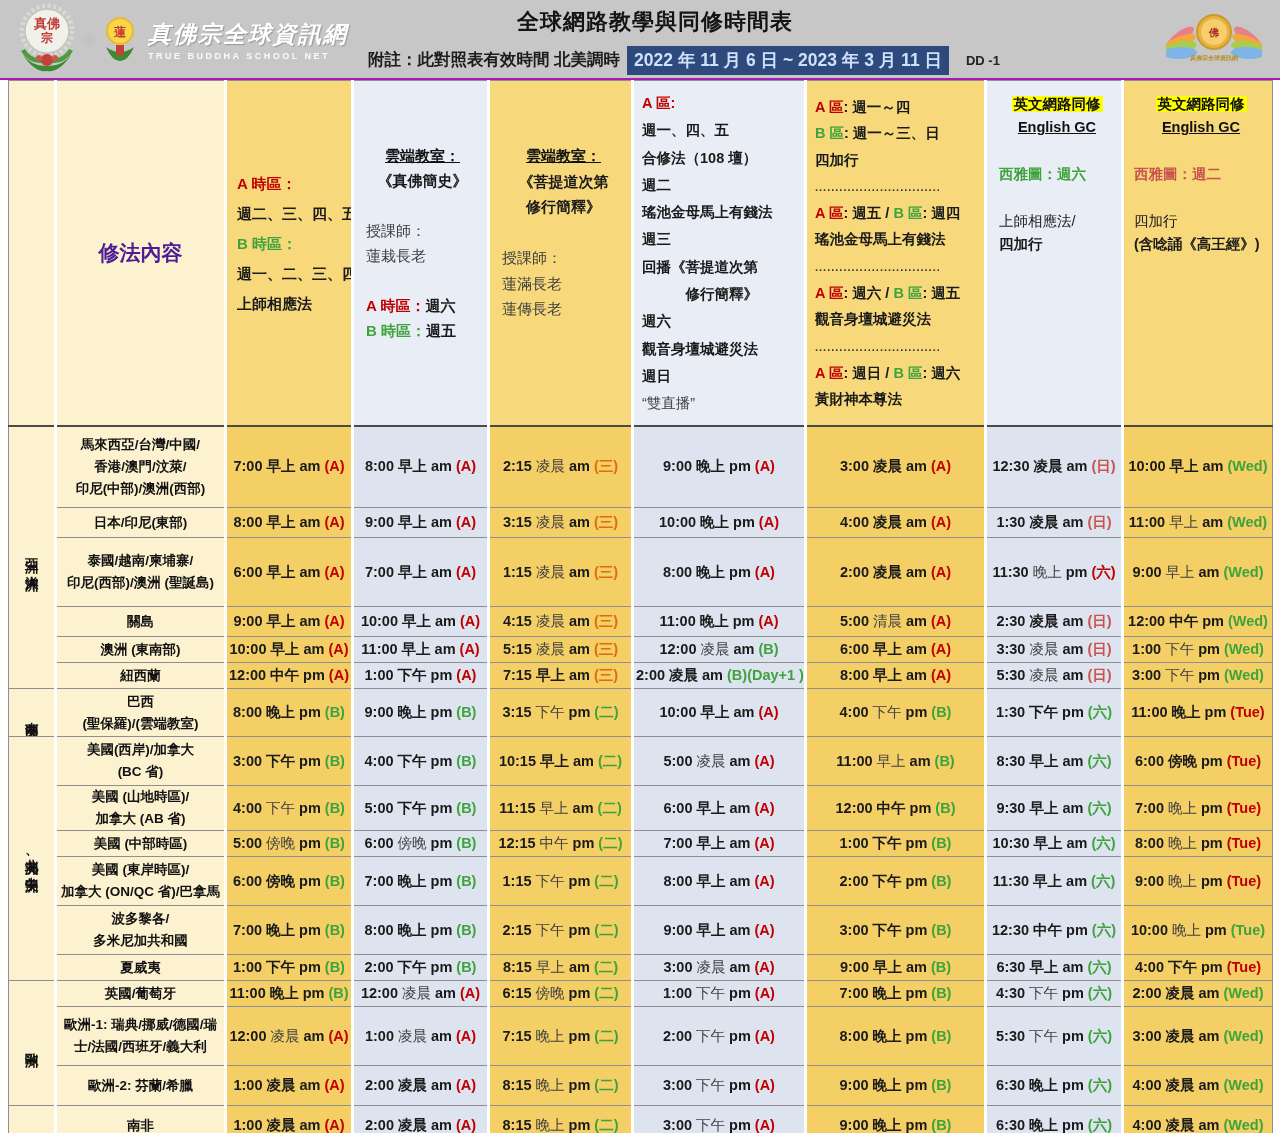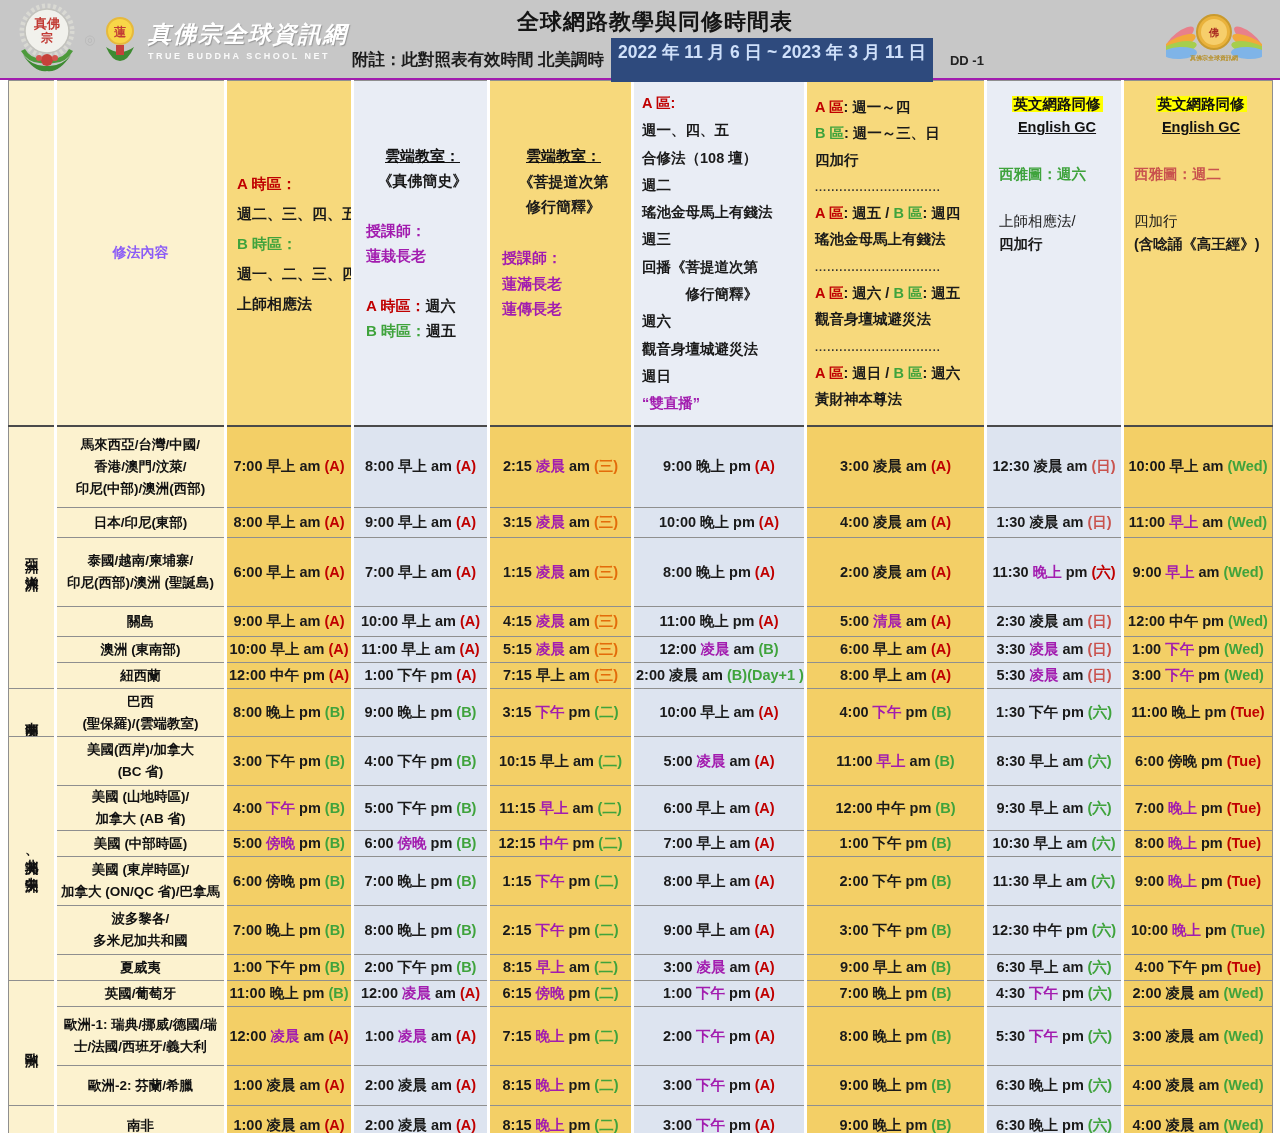--- a/index.html
+++ b/index.html
@@ -5,23 +5,23 @@
   html,body{margin:0;padding:0;}
   body{
     width:1280px;height:1133px;background:#ffffff;overflow:hidden;
     font-family:"Liberation Sans","DejaVu Sans",sans-serif;
     -webkit-font-smoothing:antialiased;
   }
   
   .banner{position:relative;height:78px;background:#C7C7C7;border-bottom:2px solid #a21caf;}
   .title{position:absolute;top:7px;left:15px;width:100%;text-align:center;
          font-size:22px;font-weight:700;color:#141414;letter-spacing:1px;}
-  .note{position:absolute;top:45px;left:352px;height:30px;display:flex;align-items:center;
+  .note{position:absolute;top:45px;left:368px;height:30px;display:flex;align-items:center;
         font-size:16.5px;font-weight:700;color:#1c1c1c;white-space:nowrap;}
-  .datebox{margin-left:7px;background:#2E4A7D;color:#CFE0FA;padding:2px 7px 18px;font-size:17.5px;font-weight:700;}
+  .datebox{margin-left:7px;background:#2E4A7D;color:#CFE0FA;padding:2px 7px 3px;font-size:17.5px;font-weight:700;}
   .dd{margin-left:17px;font-size:13px;font-weight:700;color:#222;}
   .badge{position:absolute;left:15px;top:3px;}
   .copy{position:absolute;left:84px;top:32px;color:#b9b9b9;font-size:13px;}
   .tbslogo{position:absolute;left:100px;top:17px;display:flex;align-items:flex-start;}
   .tbslogo .txt{margin-left:8px;margin-top:2px;}
   .tbs-zh{color:#ffffff;font-weight:700;font-style:italic;font-size:23px;letter-spacing:2px;
           text-shadow:1px 1px 1px rgba(120,120,120,.6);}
   .tbs-en{color:#fdfdfd;font-weight:700;font-size:9px;letter-spacing:2.5px;margin-top:1px;opacity:.95;}
   .wingslogo{position:absolute;right:18px;top:4px;}
   
@@ -30,42 +30,42 @@
   td{border:1px solid #8f8f8f;padding:0;overflow:hidden;}
   td.wl{border-left:3px solid #ffffff;}
   td.thick-top{border-top:2px solid #4a4a4a;}
   tr.last td{border-bottom:2px solid #4a4a4a;}
   .goldH{background:#F7D97C;}
   .goldD{background:#F3CF66;}
   .blueH{background:#E9EDF5;}
   .blueD{background:#DDE4F0;}
   .corner{background:#FCF2CF;}
   .content-head{background:#FCF2CF;text-align:center;vertical-align:middle;
-                font-size:14px;font-weight:700;color:#8b5cf6;}
+                font-size:21px;font-weight:700;color:#4c1d95;}
   .hcell{vertical-align:top;text-align:left;}
   .ln{white-space:nowrap;}
   .ln.ctr{text-align:center;}
   .h-c2{padding:88px 6px 0 10px;line-height:30px;font-size:15px;}
   .h-c3{padding:62px 8px 0 12px;line-height:25px;font-size:15px;}
   .h-c4{padding:62px 6px 0 12px;line-height:25.5px;font-size:15px;}
   .h-c5{padding:9px 4px 0 8px;line-height:27.3px;font-size:14.5px;}
   .h-c6{padding:13px 4px 0 8px;line-height:26.3px;font-size:14.5px;margin-top:28px;}
   .h-c7{padding:12px 6px 0 12px;line-height:23.4px;font-size:14.5px;}
   .h-c8{padding:12px 4px 0 10px;line-height:23.4px;font-size:14.5px;}
   .region{background:#FCF2CF;text-align:center;vertical-align:middle;}
   .region .vtxt{writing-mode:vertical-rl;margin:0 auto;font-size:13.5px;font-weight:700;
                 color:#111;letter-spacing:1px;line-height:1;}
   .area{background:#FCF2CF;text-align:center;vertical-align:middle;
         font-size:13.5px;font-weight:700;color:#111;line-height:1.6;}
   .dcell{text-align:center;vertical-align:middle;font-size:14.5px;white-space:nowrap;}
   .dcell span{margin:0 2px;}
   
   .sk{color:#1a1a1a;font-weight:700;}
   .sk2{color:#1a1a1a;font-weight:400;}
-  .sgy{color:#a21caf;font-weight:700;}
+  .sgy{color:#404040;font-weight:400;}
   .sr{color:#C00000;font-weight:700;}
   .sg{color:#3FA33C;font-weight:700;}
   .so{color:#E36C0A;font-weight:700;}
   .sp{color:#C9534E;font-weight:700;}
   .shl{background:#FFFF00;color:#111;font-weight:700;padding:0 2px;}
   .sku{color:#111;font-weight:700;text-decoration:underline;}
   .sdt{color:#333;font-weight:700;font-size:11px;letter-spacing:1px;}
 </style>
 </head>
 <body>

